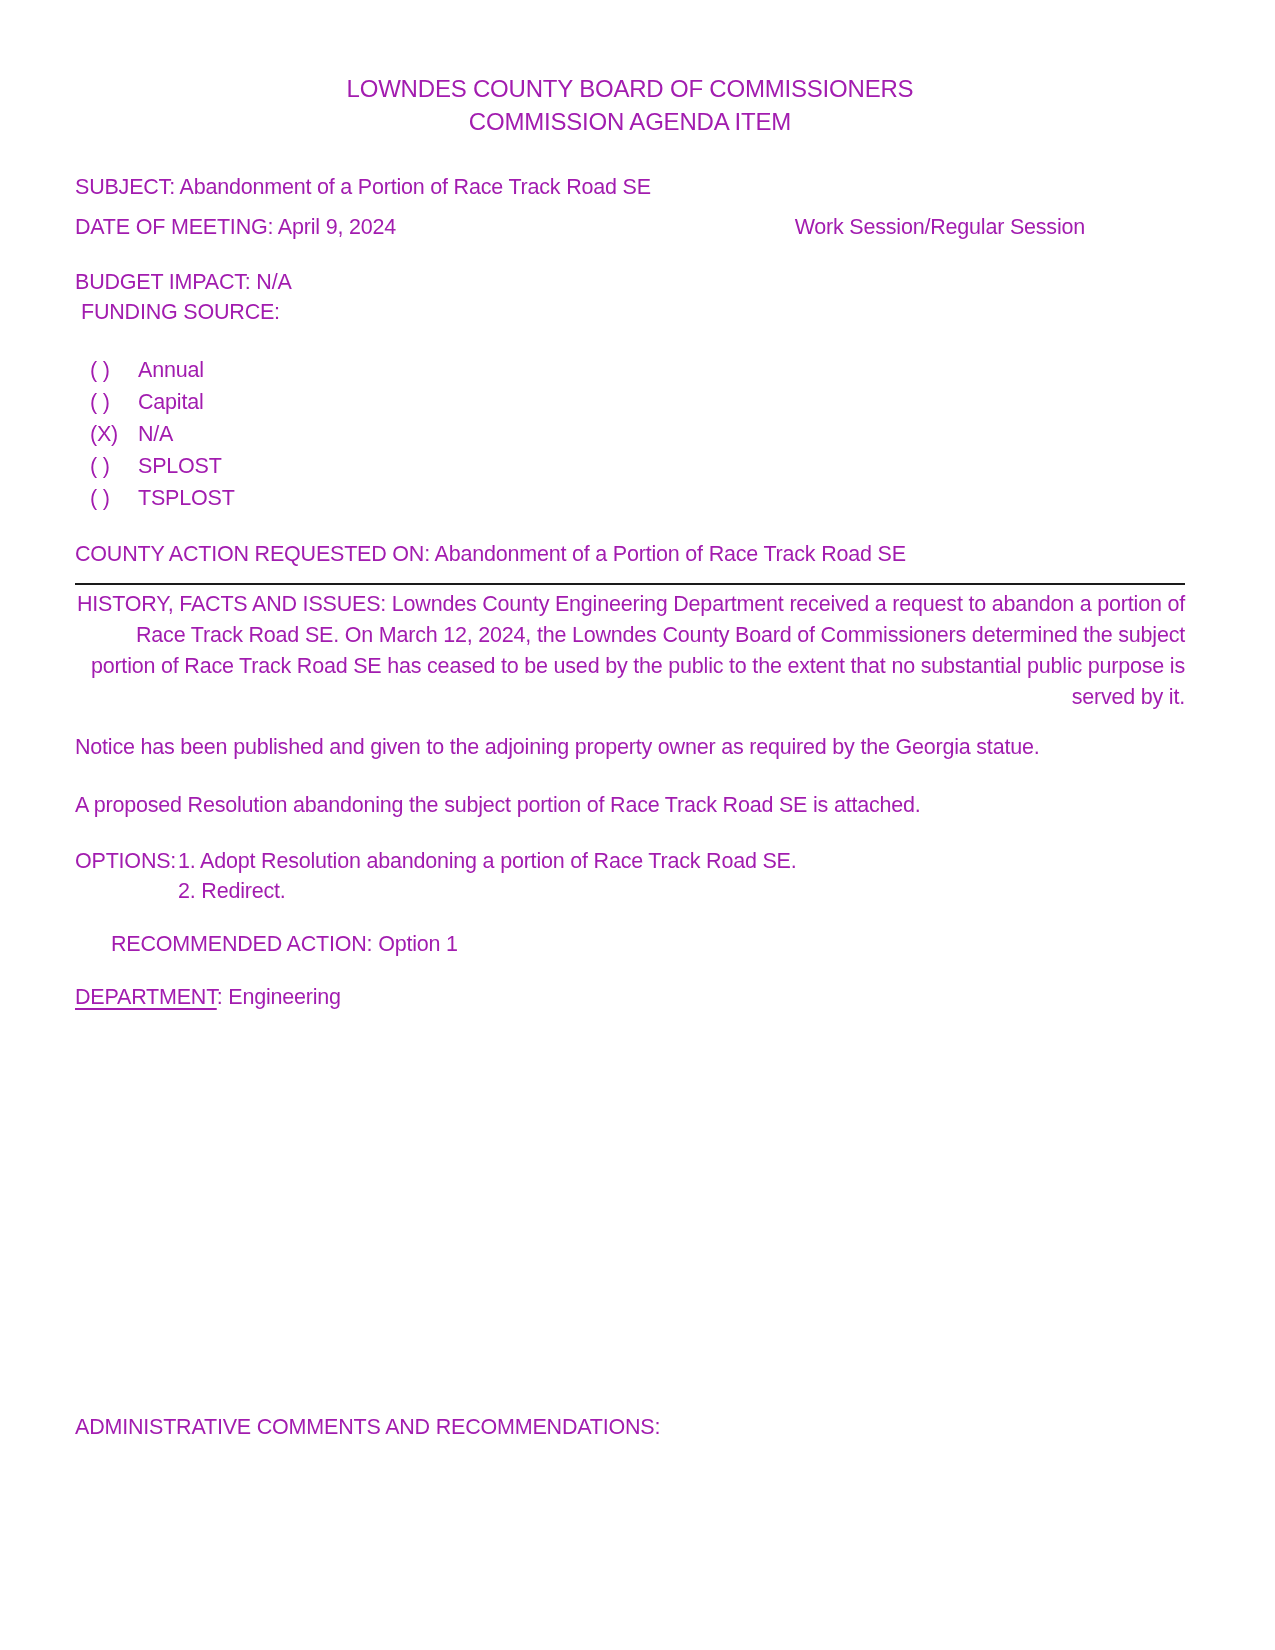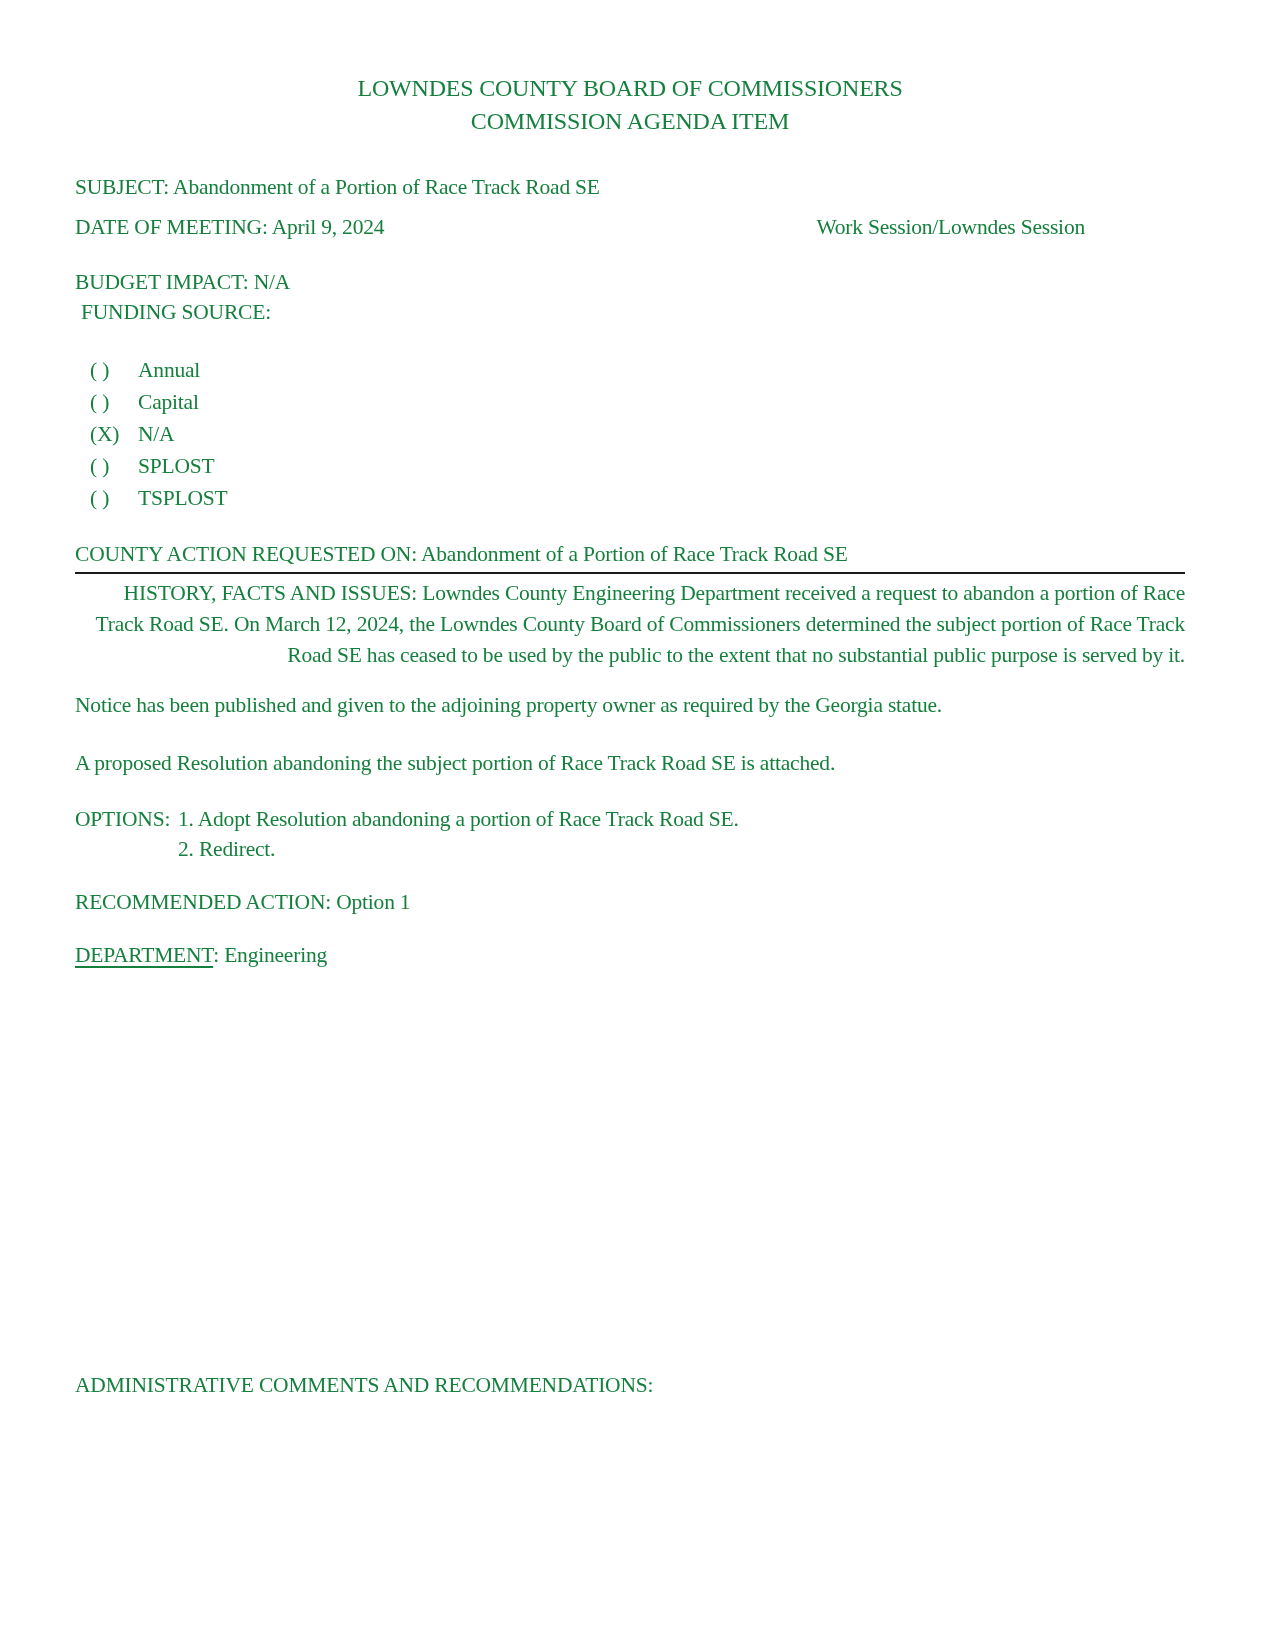--- a/index.html
+++ b/index.html
@@ -7,22 +7,22 @@
     padding: 0;
     background: #ffffff;
   }
   .page {
     position: relative;
     width: 1275px;
     height: 1650px;
     box-sizing: border-box;
     padding: 72px 90px 0 75px;
     background: #ffffff;
-    color: #15803d;
-    font-family: Liberation Serif, serif;
+    color: #a21caf;
+    font-family: Liberation Sans, sans-serif;
     font-size: 21.5px;
     letter-spacing: -0.2px;
     line-height: 30px;
   }
   .doc-title {
     text-align: center;
     font-size: 24px;
     line-height: 33px;
   }
   .subject {
@@ -52,21 +52,21 @@
   .funding-list li {
     display: flex;
     line-height: 32px;
   }
   .funding-list .mark {
     width: 48px;
     flex: 0 0 48px;
   }
   .county-action {
     margin-top: 25px;
-    padding-bottom: 3px;
+    padding-bottom: 14px;
     border-bottom: 2px solid #1a1a1a;
   }
   .para {
     margin: 0;
     line-height: 31px;
   }
   .history { margin-top: 4px; text-align: right; }
   .notice { margin-top: 19px; }
   .resolution { margin-top: 27px; }
   .options-row {
@@ -76,20 +76,21 @@
   }
   .options-label {
     width: 103px;
     flex: 0 0 103px;
   }
   .options-items div {
     line-height: 30px;
   }
   .recommended {
     margin-top: 23px;
+    margin-left: 36px;
   }
   .dept-row {
     margin-top: 22px;
     display: flex;
     flex-direction: column;
   }
   .dept-left {
     width: 405px;
     flex: 0 0 405px;
   }
@@ -109,21 +110,21 @@
 
   <div class="doc-title">
     <div>LOWNDES COUNTY BOARD OF COMMISSIONERS</div>
     <div>COMMISSION AGENDA ITEM</div>
   </div>
 
   <div class="subject">SUBJECT: Abandonment of a Portion of Race Track Road SE</div>
 
   <div class="date-row">
     <span>DATE OF MEETING: April 9, 2024</span>
-    <span class="session">Work Session/Lowndes Session</span>
+    <span class="session">Work Session/Regular Session</span>
   </div>
 
   <div class="budget">BUDGET IMPACT: N/A</div>
   <div class="funding-label">FUNDING SOURCE:</div>
 
   <ul class="funding-list">
     <li>
       <span class="mark">( )</span>
       <span>Annual</span>
     </li>

